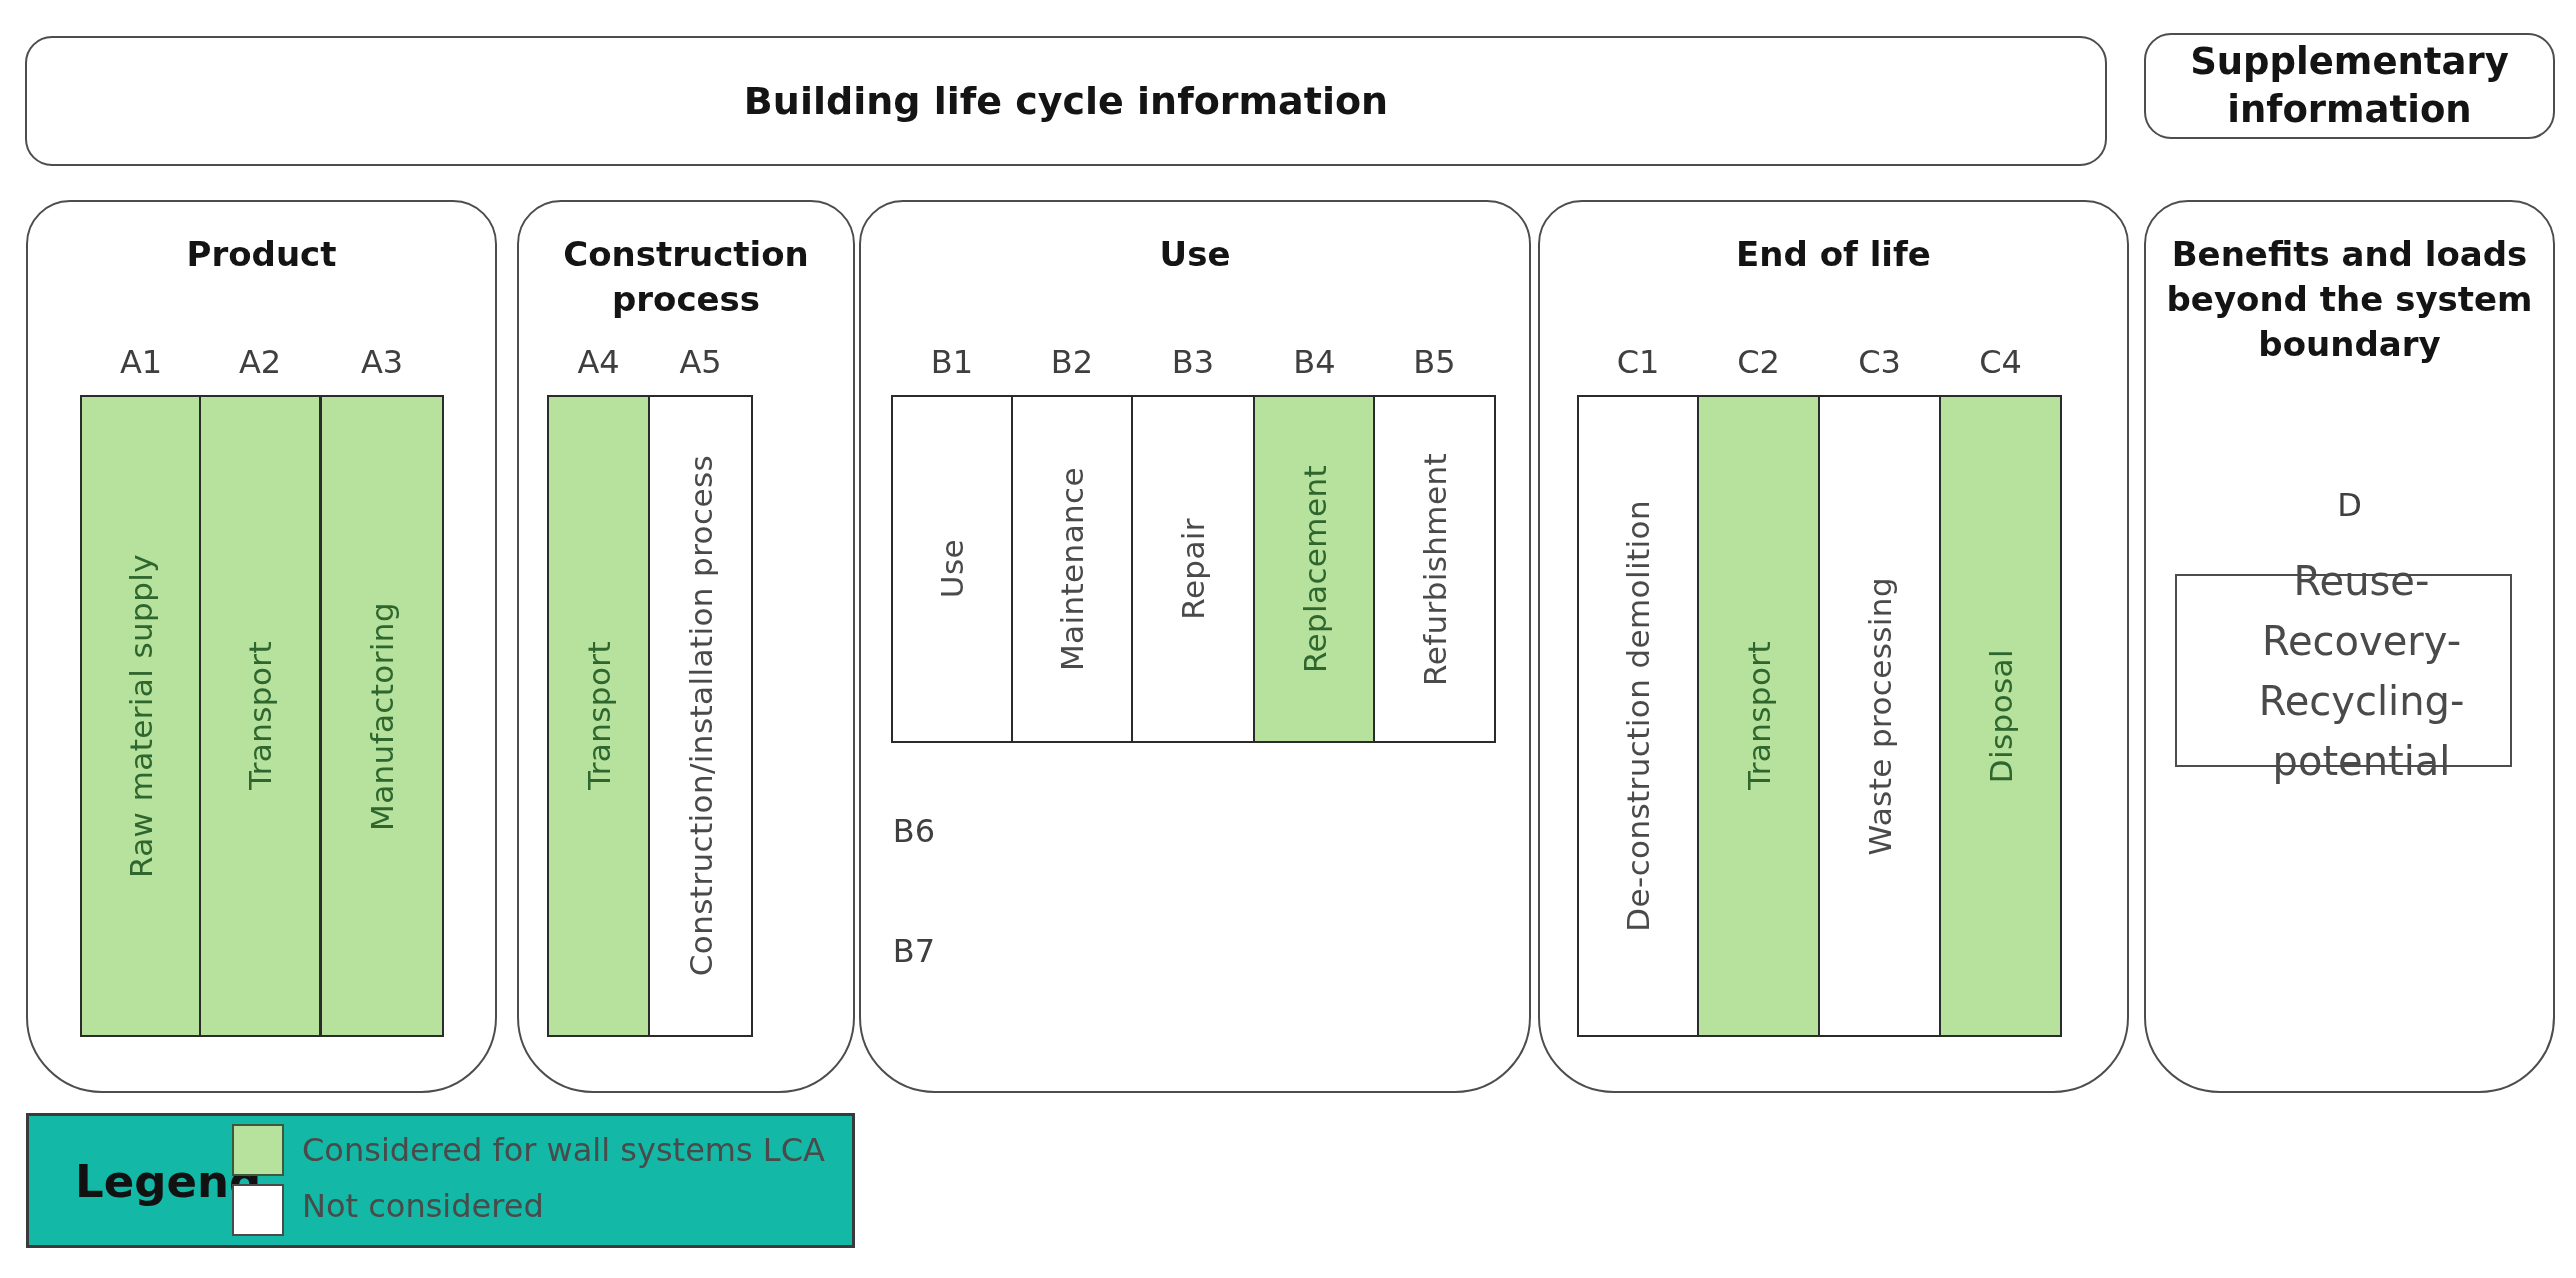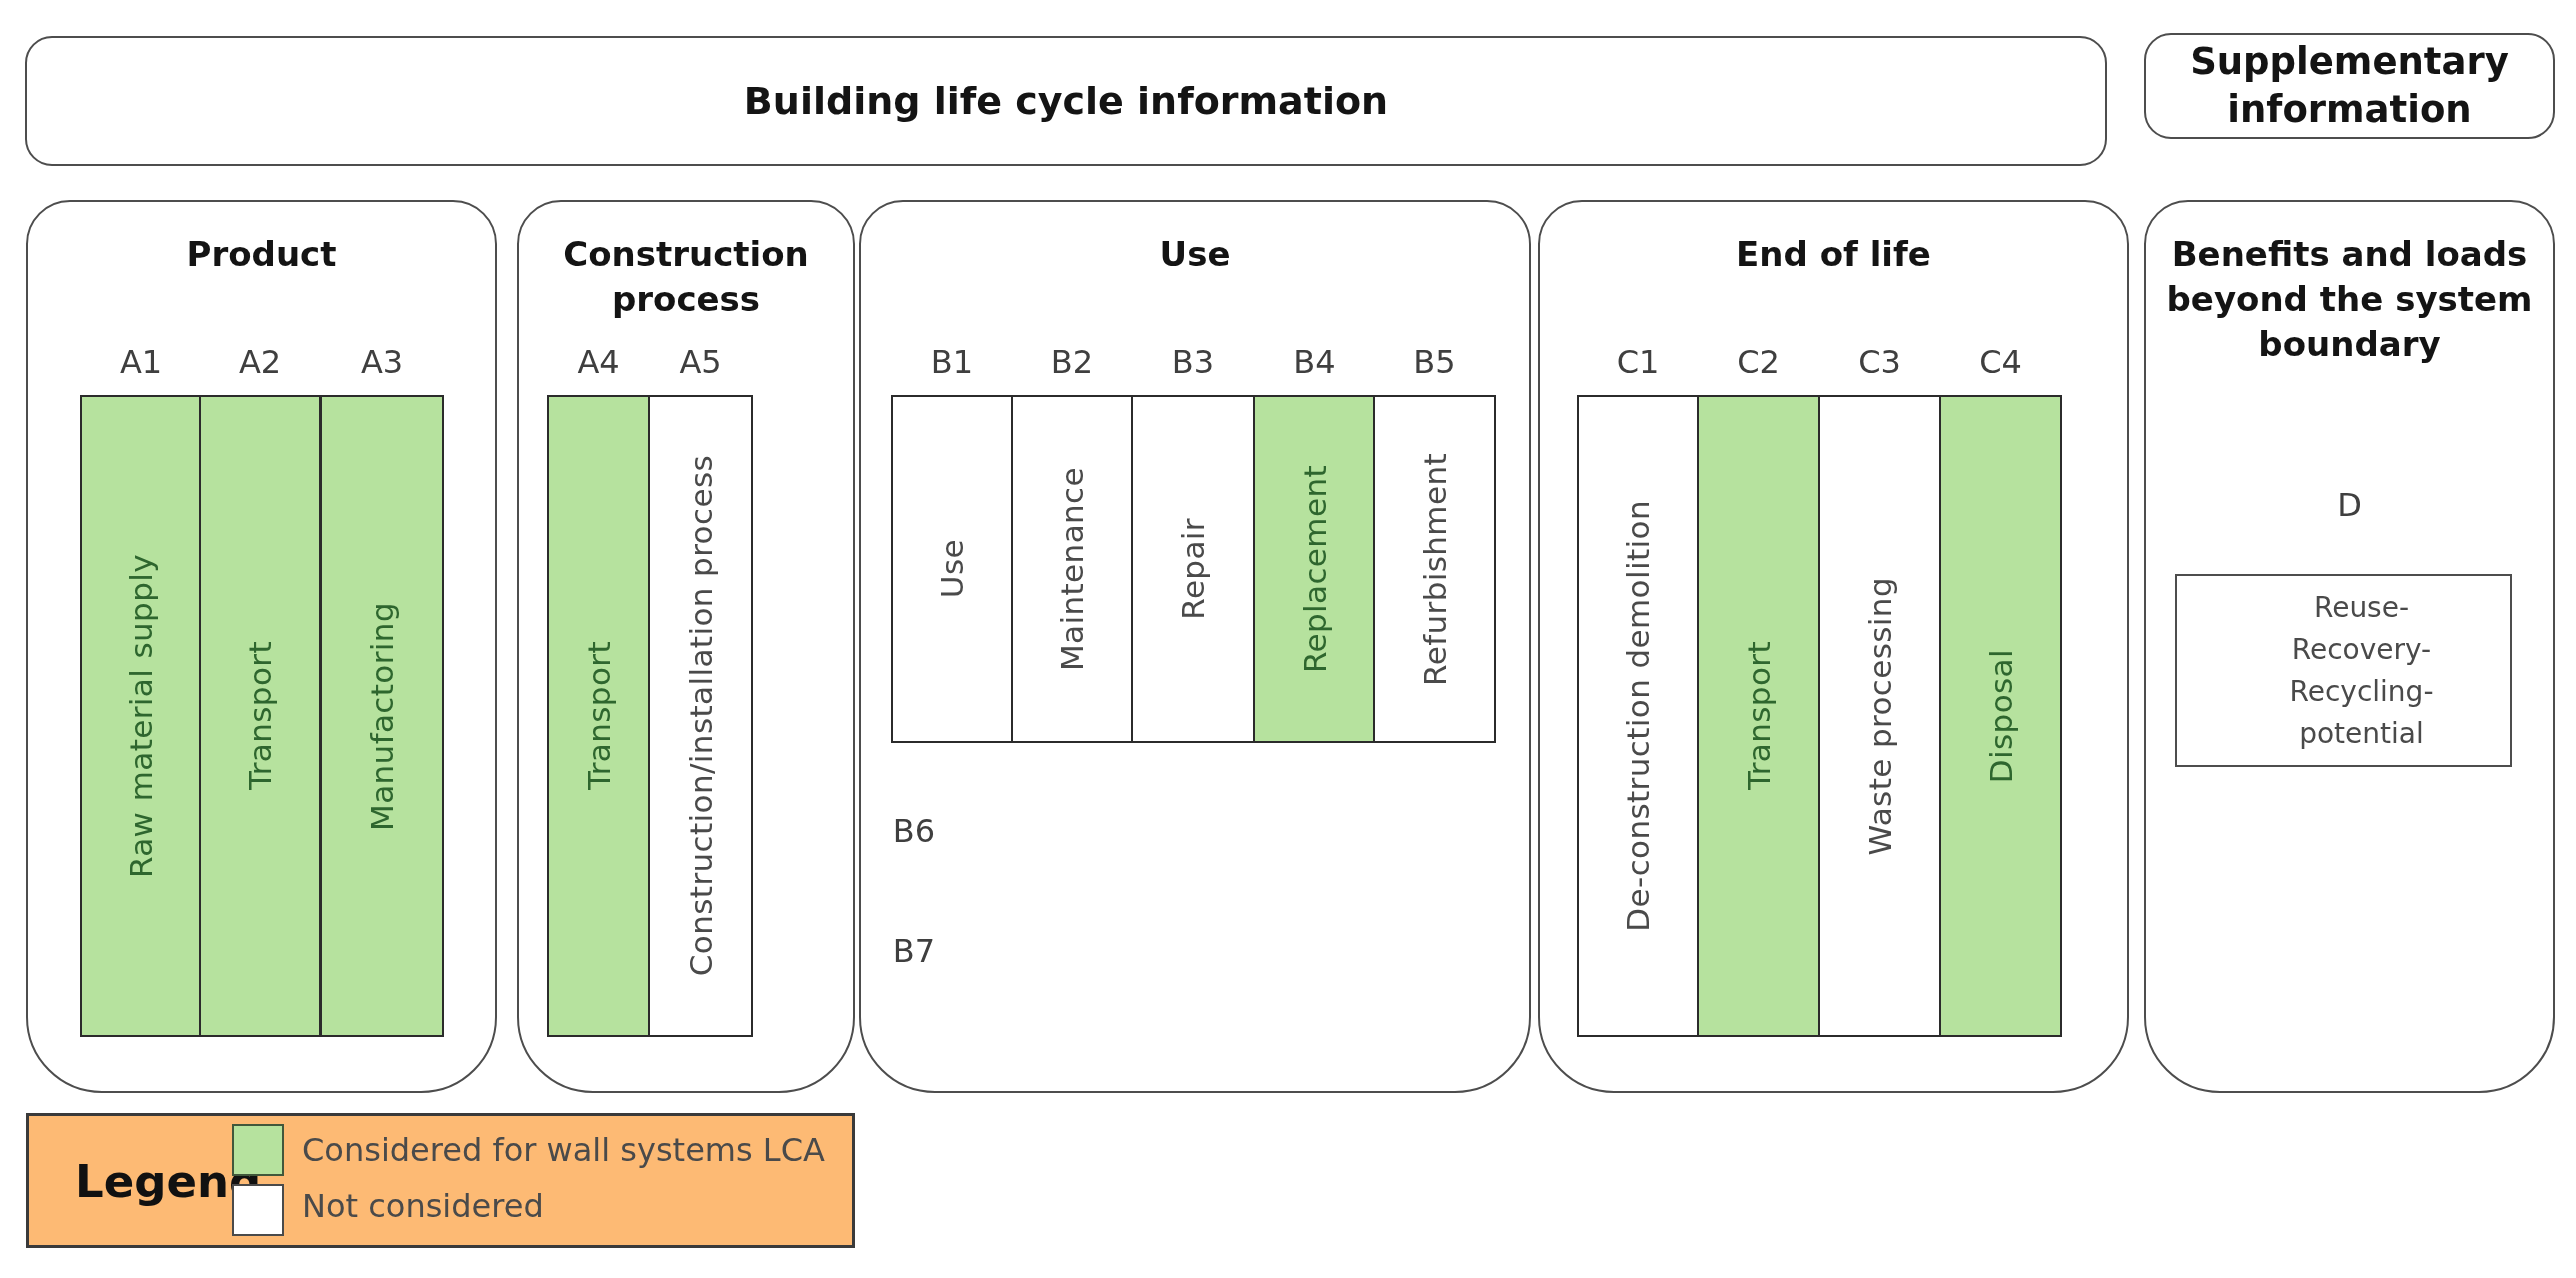--- a/index.html
+++ b/index.html
@@ -66,26 +66,26 @@
   .opbox {
     border: 2.4px solid #2b2b2b; background: #fff;
     display: flex; align-items: center; justify-content: center;
     font-size: 32px; color: #4a4a4a;
   }
 
   
   .dbox {
     border: 2.4px solid #4d4d4d; background: #fff;
     display: flex; align-items: center; justify-content: center;
-    font-size: 28px; color: #4a4a4a;
+    font-size: 40px; color: #4a4a4a;
     text-align: center; white-space: pre-line; line-height: 1.5; padding-left: 36px;
   }
 
   
-  .legend-box { border: 3.2px solid #3a3a3a; background: #fdba74; }
+  .legend-box { border: 3.2px solid #3a3a3a; background: #14b8a6; }
   .legend-heading {
     position: absolute; left: 46px; top: 50%; transform: translateY(-50%);
     font-size: 45px; font-weight: bold; color: #111111;
   }
   .swatch { position: absolute; width: 52px; height: 52px; box-sizing: border-box; }
   .swatch.considered { background: #b6e29e; border: 2.4px solid #41573b; }
   .swatch.not { background: #ffffff; border: 2.4px solid #4a4a4a; }
   .legend-label {
     position: absolute; height: 52px; display: flex; align-items: center;
     font-size: 32px; color: #4a4a4a; white-space: nowrap;

